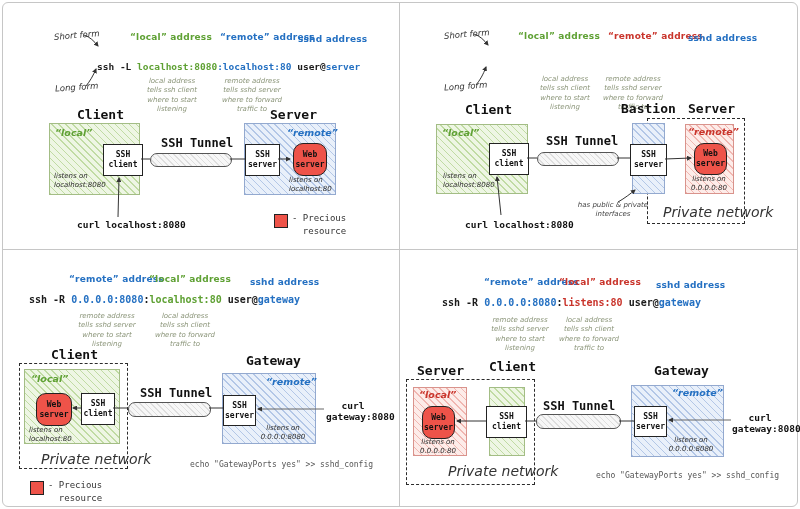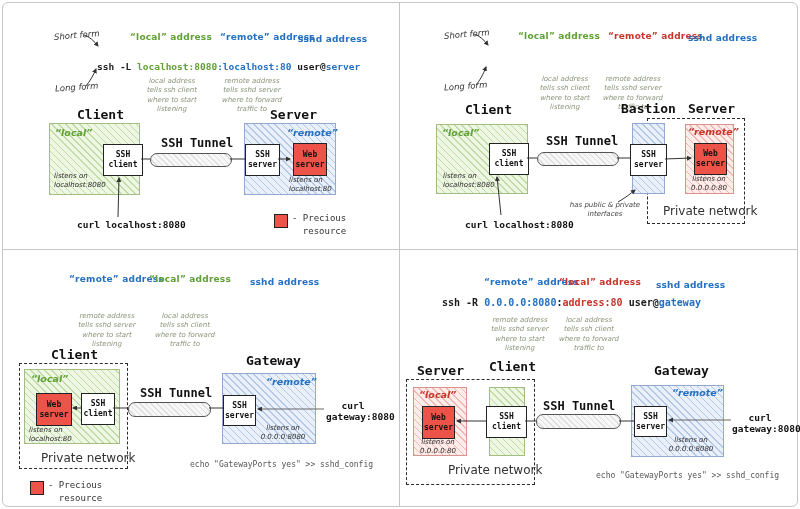--- a/index.html
+++ b/index.html
@@ -20,28 +20,28 @@
   .cmd.big{font-size:10px;}
   .g{color:#5fa134}.b{color:#2470c2}.r{color:#c9342b}.k{color:#1b1b1b}
   .title{font-family:"DejaVu Sans Mono",monospace;font-weight:bold;font-size:13px;color:#111;white-space:nowrap;}
   .tunnel-label{font-family:"DejaVu Sans Mono",monospace;font-weight:bold;font-size:12px;color:#111;white-space:nowrap;}
   .zone{position:absolute;}
   .zone-green{background-color:#eef6e4;background-image:repeating-linear-gradient(45deg,rgba(124,179,66,.40) 0,rgba(124,179,66,.40) 1px,transparent 1px,transparent 5px);border:1px solid #a3bd85;}
   .zone-blue{background-color:#e9f0fa;background-image:repeating-linear-gradient(45deg,rgba(92,132,199,.38) 0,rgba(92,132,199,.38) 1px,transparent 1px,transparent 5px);border:1px solid #93a9cf;}
   .zone-red{background-color:#fdece9;background-image:repeating-linear-gradient(45deg,rgba(217,83,73,.35) 0,rgba(217,83,73,.35) 1px,transparent 1px,transparent 5px);border:1px solid #d9938c;}
   .dashed{position:absolute;border:1.2px dashed #2b2b2b;}
   .node{position:absolute;background:#fff;border:1px solid #222;display:flex;align-items:center;justify-content:center;text-align:center;font-family:"DejaVu Sans Mono",monospace;font-weight:bold;font-size:8px;line-height:1.25;white-space:pre-line;color:#111;z-index:3;}
-  .node.red{background:#ee5349;}
+  .node.red{background:#ee5349;border-radius:10px;}
   .tunnel{position:absolute;background-color:#f7f7f7;background-image:repeating-linear-gradient(45deg,rgba(0,0,0,.10) 0,rgba(0,0,0,.10) 1px,transparent 1px,transparent 4px);border:1.3px solid #555;border-radius:7px;z-index:2;}
   .tag{font-style:italic;font-weight:bold;font-size:9.5px;white-space:nowrap;z-index:4;}
   .listen{font-style:italic;font-size:7px;line-height:1.35;white-space:pre-line;color:#2d2d2d;z-index:4;}
   .curl{font-family:"DejaVu Sans Mono",monospace;font-weight:bold;font-size:9.5px;color:#111;white-space:pre-line;}
   .curl.center{text-align:center;}
   .echo{font-family:"DejaVu Sans Mono",monospace;font-size:8px;color:#555;white-space:pre;}
-  .pn{font-size:12px;color:#333;white-space:nowrap;}
+  .pn{font-style:italic;font-size:14px;color:#333;white-space:nowrap;}
   .legend-swatch{position:absolute;width:12px;height:12px;background:#ee5349;border:1px solid #222;}
   .legend-text{font-family:"DejaVu Sans Mono",monospace;font-size:9px;color:#333;white-space:pre;line-height:1.4;}
   svg.overlay{position:absolute;left:0;top:0;z-index:5;pointer-events:none;}
   .ctr{text-align:center;}
 </style>
 </head>
 <body>
 
 <div class="frame"></div>
 <div class="vdiv"></div>
@@ -141,21 +141,21 @@
 server</div>
 
   <div class="zone zone-red" style="left:285px;top:121px;width:47px;height:68px;z-index:2;"></div>
   <div class="abs tag r" style="left:288px;top:123px;width:40px;text-align:right;">“remote”</div>
   <div class="node red" style="left:294px;top:140px;width:31px;height:30px;">Web
 server</div>
   <div class="abs listen ctr" style="left:289px;top:172px;width:40px;">listens on
 0.0.0.0:80</div>
   <div class="abs pn" style="left:263px;top:201px;">Private network</div>
 
-  <div class="abs annot" style="left:168px;top:198px;width:74px;color:#444;">has public &amp; private
+  <div class="abs annot" style="left:176px;top:198px;width:74px;color:#444;">has public &amp; private
 interfaces</div>
   <div class="abs curl" style="left:65px;top:216px;">curl localhost:8080</div>
 
   <svg class="overlay" width="398" height="246">
     <defs>
       <marker id="ah-tr" viewBox="0 0 10 10" refX="8" refY="5" markerWidth="5" markerHeight="5" orient="auto">
           <path d="M0,0 L10,5 L0,10 z" fill="#333"></path>
         </marker>
     </defs>
     <path d="M74,31 C80,33 84,37 88,42" fill="none" stroke="#333" stroke-width="1" marker-end="url(#ah-tr)"></path>
@@ -165,20 +165,21 @@
     <path d="M265,156 L291,155" fill="none" stroke="#333" stroke-width="1" marker-end="url(#ah-tr)"></path>
     <path d="M101,212 L97,174" fill="none" stroke="#333" stroke-width="1" marker-end="url(#ah-tr)"></path>
     <path d="M218,199 C225,195 230,191 235,187" fill="none" stroke="#333" stroke-width="1" marker-end="url(#ah-tr)"></path>
   </svg>
 </div>
 
 <div class="quad" id="q-bl">
   <div class="abs hand b" style="left:67px;top:24px;">“remote” address</div>
   <div class="abs hand g" style="left:147px;top:24px;">“local” address</div>
   <div class="abs hand b" style="left:248px;top:27px;">sshd address</div>
+  <div class="abs cmd big" style="left:27px;top:44px;"><span class="k">ssh -R </span><span class="b">0.0.0.0:8080</span><span class="k">:</span><span class="g">localhost:80</span><span class="k"> user@</span><span class="b">gateway</span></div>
   <div class="abs annot" style="left:60px;top:62px;width:90px;">remote address
 tells sshd server
 where to start
 listening</div>
   <div class="abs annot" style="left:138px;top:62px;width:90px;">local address
 tells ssh client
 where to forward
 traffic to</div>
 
   <div class="abs title" style="left:49px;top:97px;">Client</div>
@@ -223,21 +224,21 @@
     <line x1="111" y1="158" x2="126" y2="158" stroke="#333" stroke-width="1"></line>
     <line x1="207" y1="158" x2="221" y2="158" stroke="#333" stroke-width="1"></line>
     <path d="M322,159 L256,159" fill="none" stroke="#666" stroke-width="1" marker-end="url(#ah-bl)"></path>
   </svg>
 </div>
 
 <div class="quad" id="q-br">
   <div class="abs hand b" style="left:84px;top:27px;">“remote” address</div>
   <div class="abs hand r" style="left:159px;top:27px;">“local” address</div>
   <div class="abs hand b" style="left:256px;top:30px;">sshd address</div>
-  <div class="abs cmd big" style="left:42px;top:47px;"><span class="k">ssh -R </span><span class="b">0.0.0.0:8080</span><span class="k">:</span><span class="r">address:80</span><span class="k"> user@</span><span class="b">gateway</span></div>
+  <div class="abs cmd big" style="left:42px;top:47px;"><span class="k">ssh -R </span><span class="b">0.0.0.0:8080</span><span class="k">:</span><span class="r">listens:80</span><span class="k"> user@</span><span class="b">gateway</span></div>
   <div class="abs annot" style="left:75px;top:66px;width:90px;">remote address
 tells sshd server
 where to start
 listening</div>
   <div class="abs annot" style="left:144px;top:66px;width:90px;">local address
 tells ssh client
 where to forward
 traffic to</div>
 
   <div class="abs title" style="left:17px;top:113px;">Server</div>

